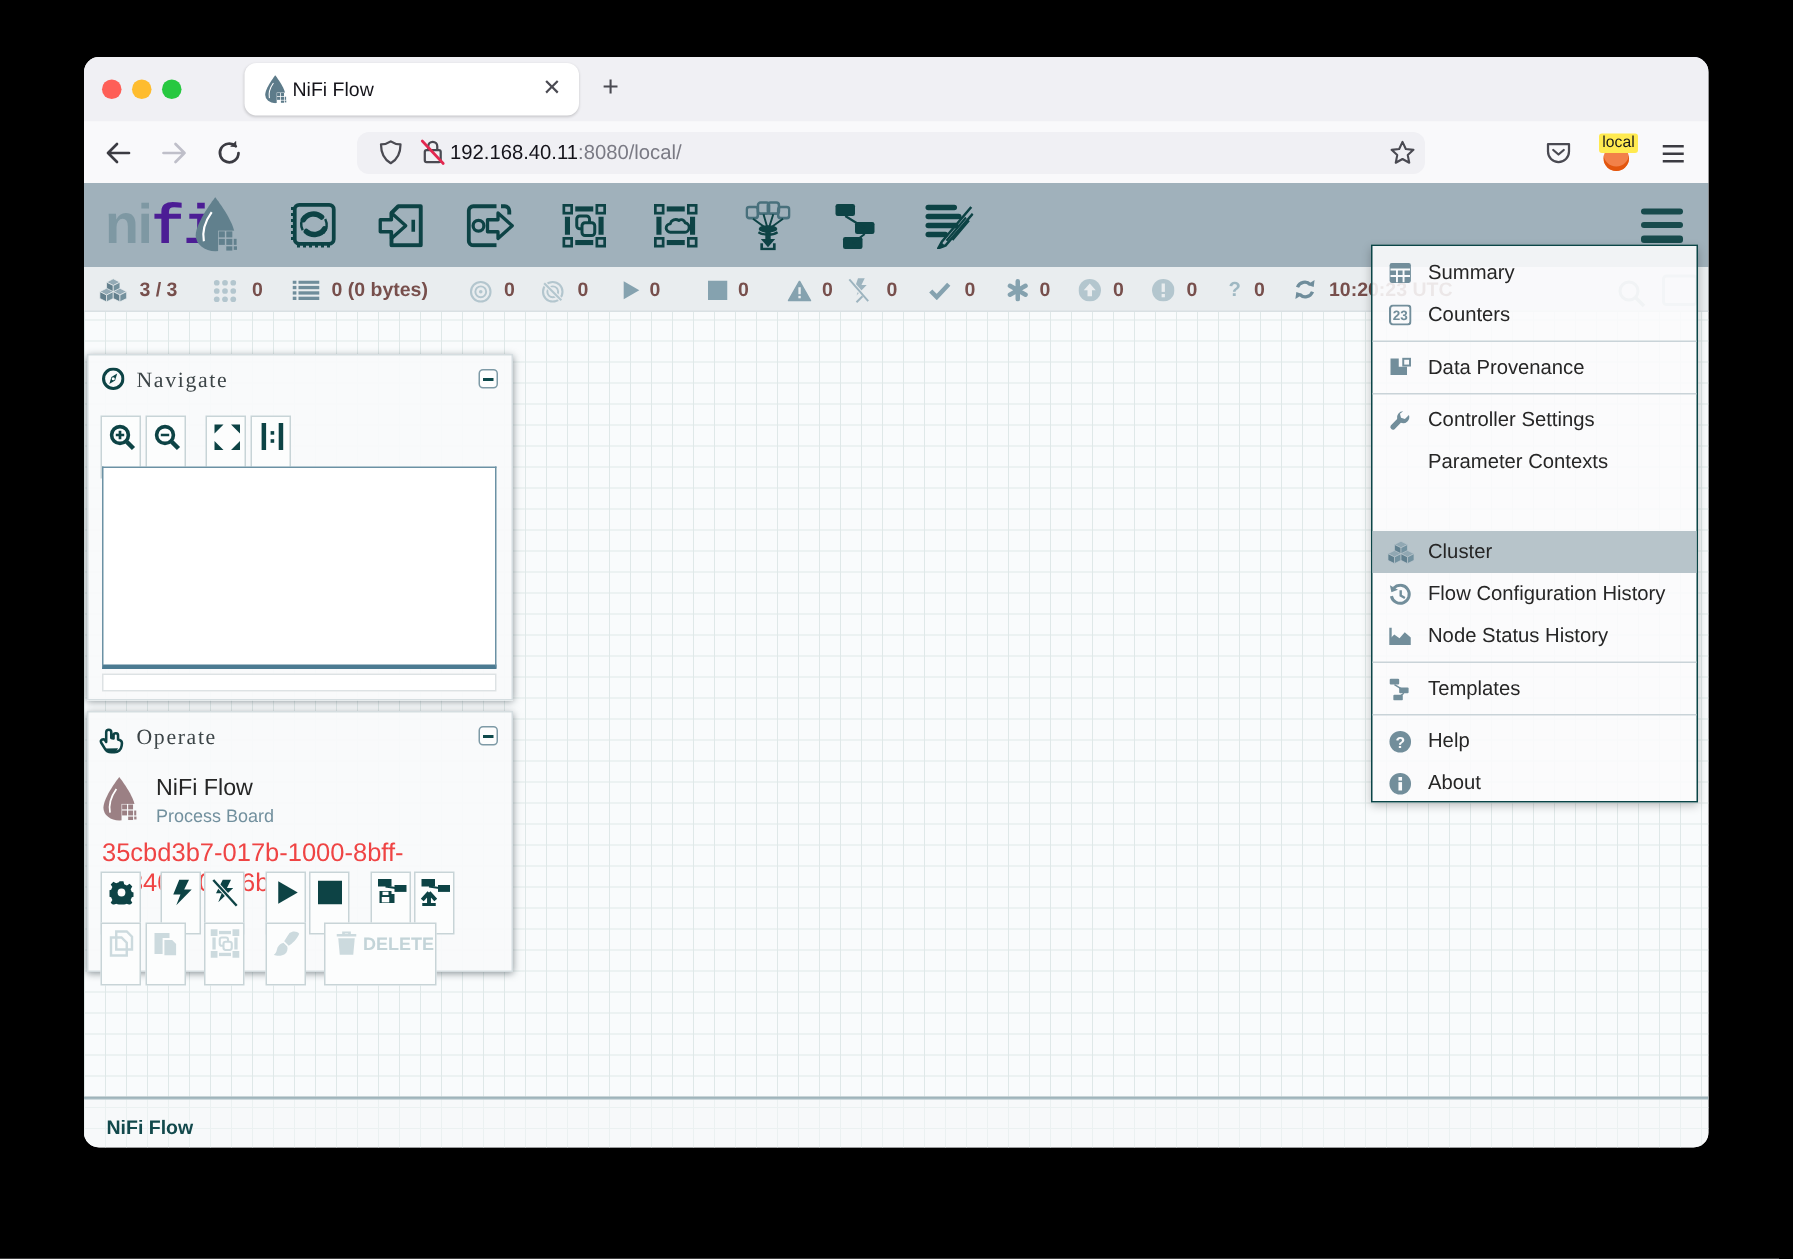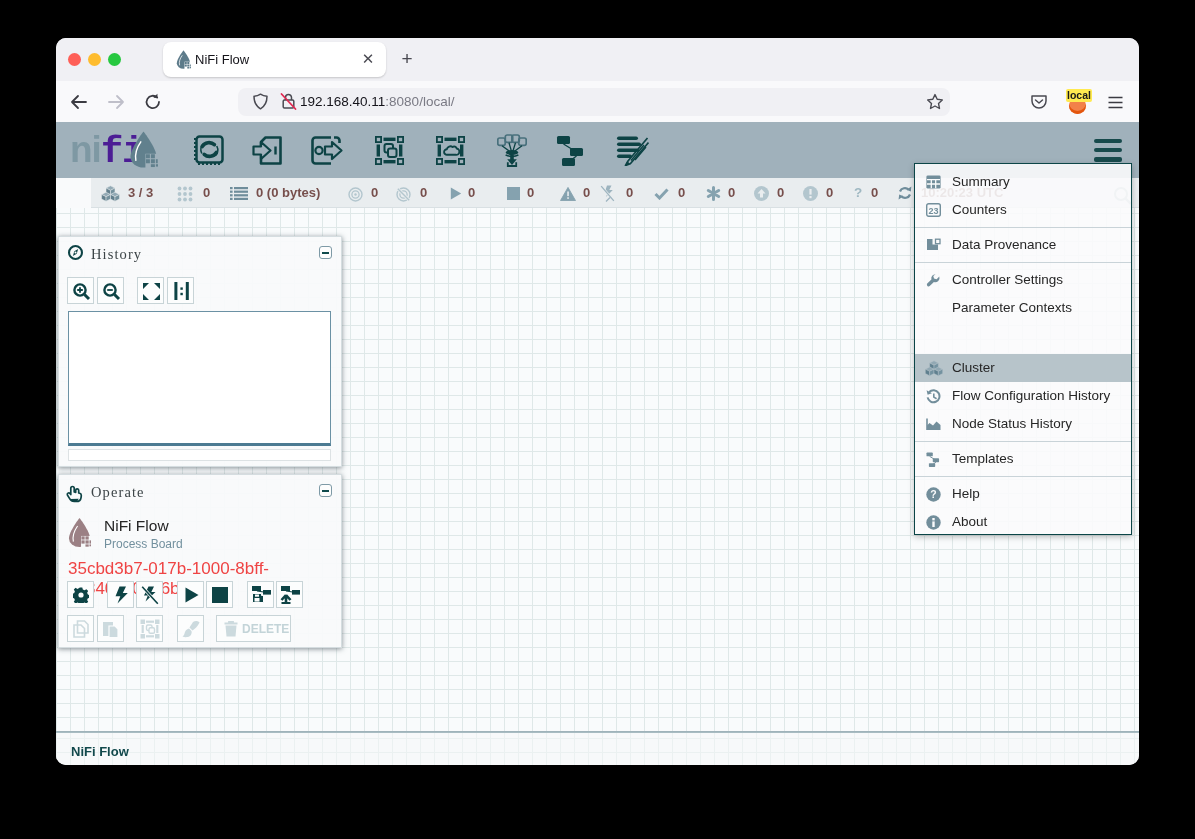--- a/index.html
+++ b/index.html
@@ -22,21 +22,21 @@
 
   .navbar { position:absolute; left:0; top:43px; width:100%; height:41px; background:#f9f9fb; }
   .urlbar { position:absolute; left:182px; top:7px; width:712px; height:28px;
     background:#f0f0f4; border-radius:8px; }
   .urltext { position:absolute; left:62px; top:6px; font-size:13.5px; color:#14131a; }
   .urltext .dim { color:#7a7a84; }
 
   
   .nifi-toolbar { position:absolute; left:0; top:84px; width:100%; height:56px; background:#a0b1bb; }
   .statusbar { position:absolute; left:0; top:140px; width:100%; height:30px; background:#e9edef; border-bottom:1px solid #d9e0e3;
-    font-size:13px; font-weight:bold; color:#774f4c;margin-left:35px; }
+    font-size:13px; font-weight:bold; color:#774f4c; }
   .st-it { position:absolute; top:0; height:30px; line-height:30px; }
   .canvas { position:absolute; left:0; top:170px; width:100%; height:524px;
     background-color:#f9fbfc;
     background-image:linear-gradient(to right,#dfe8e8 1px,transparent 1px),
                      linear-gradient(to bottom,#dfe8e8 1px,transparent 1px);
     background-size:14px 14px; background-position:0px 5px; border-bottom:1px solid #9fb3ba; }
   .breadcrumb { position:absolute; left:0; top:694px; width:100%; height:33px;
     background-color:#f7f9fa;
     background-image:linear-gradient(to right,#ebf1f1 1px,transparent 1px),
                      linear-gradient(to bottom,#ebf1f1 1px,transparent 1px);
@@ -44,21 +44,21 @@
   .breadcrumb span { position:absolute; left:15px; top:11px; font-size:13px; font-weight:bold; color:#12494c; }
 
   
   .panel { position:absolute; background:rgba(249,250,251,0.93); border:1px solid #d5dde0;
     box-shadow:0 1px 5px rgba(70,85,90,0.65); }
   .panel-title { position:absolute; left:32px; top:9px; font-family:"Liberation Serif", serif;
     font-size:14.5px; color:#3c4447; letter-spacing:1.1px; }
   .minbtn { position:absolute; right:9px; top:9px; width:13px; height:13px; border:1px solid #7e9aa6;
     border-radius:3px; background:#fdfdfd; }
   .minbtn:before { content:""; position:absolute; left:2px; right:2px; top:5px; height:2px; background:#0f4a4c; }
-  .navbtn { position:absolute; width:27px; height:27px; background:#fcfdfd; border:1px solid #c8d4d7; }
+  .navbtn { position:absolute; width:27px; height:42px; background:#fcfdfd; border:1px solid #c8d4d7; }
 
   
   .menu { position:absolute; left:858px; top:125px; width:218px; height:372px;
     background:rgba(250,251,252,0.89); border:1px solid #0b4547; box-shadow:0 2px 6px rgba(0,0,0,0.25);
     padding-top:4px; }
   .mi { position:relative; height:28px; line-height:28px; font-size:13.5px; color:#262626; padding-left:37px; }
   .mi svg { position:absolute; left:11px; top:7px; }
   .mdiv { height:0; border-top:1px solid #c9d3d8; margin:3px 0; }
   .mi.hl { background:#b7c4ca;margin-top:32px; }
 </style>
@@ -114,21 +114,21 @@
       <div class="urltext">192.168.40.11<span class="dim">:8080/local/</span></div>
       <svg class="abs" style="left:688px; top:5px;" width="18" height="18" viewBox="0 0 18 18">
         <path d="M9 1.6 L11.2 6.3 16.3 6.9 12.5 10.4 13.5 15.5 9 13 4.5 15.5 5.5 10.4 1.7 6.9 6.8 6.3 Z" stroke="#4a4a52" stroke-width="1.4" fill="none" stroke-linejoin="round"></path>
       </svg>
     </div>
     <svg class="abs" style="left:973px; top:11px;" width="20" height="20" viewBox="0 0 20 20">
       <path d="M3 4 h14 v5 a7 7 0 0 1 -14 0 Z" stroke="#4a4a52" stroke-width="1.5" fill="none" stroke-linejoin="round"></path>
       <path d="M6.5 8 L10 11 L13.5 8" stroke="#4a4a52" stroke-width="1.5" fill="none" stroke-linecap="round" stroke-linejoin="round"></path>
     </svg>
     <circle-avatar class="abs" style="left:1013px; top:16px; width:17px; height:17px; border-radius:50%; background:#f28149; box-shadow:inset 0 -3px 0 #e3560e; display:block;"></circle-avatar>
-    <div class="abs" style="left:1010px; top:8px; width:26px; height:13px; background:#ffea50; border-radius:2px; font-size:10.5px; font-weight:bold; color:#1a1a1a; text-align:center; line-height:13px;">local</div>
+    <div class="abs" style="left:1010px; top:8px; width:26px; height:13px; background:#ffea50; border-radius:2px; font-size:10.5px; font-weight:normal; color:#1a1a1a; text-align:center; line-height:13px;">local</div>
     <svg class="abs" style="left:1052px; top:15px;" width="15" height="13" viewBox="0 0 15 13">
       <path d="M0.5 1.5 h14 M0.5 6.5 h14 M0.5 11.5 h14" stroke="#3b3b42" stroke-width="1.7"></path>
     </svg>
   </div>
 
   <div class="nifi-toolbar">
     <div class="abs" style="left:14px; top:7px; font-size:37px; font-weight:bold; letter-spacing:-1px; line-height:42px;">
       <span style="color:#7e98a3;">ni</span><span style="color:#4c1d95;font-family:Liberation Mono, monospace;">fi</span>
     </div>
     <div class="abs" style="left:73px; top:9px;"><svg width="29" height="37" viewBox="0 0 60 78">
@@ -375,21 +375,21 @@
     <div class="abs" style="left:1052px; top:5px; width:24px; height:21px; border:2px solid #b9c8cd; border-radius:3px;"></div>
   </div>
 
   <div class="canvas">
     <div class="panel" id="navigate" style="left:2px; top:28px; width:284px; height:231px;">
       <svg class="abs" style="left:9px; top:8px;" width="15" height="15" viewBox="0 0 16 16">
         <circle cx="8" cy="8" r="6.9" stroke="#0d4345" stroke-width="2.2" fill="none"></circle>
         <path d="M10.8 4.2 L9.3 9.3 L5.2 11.8 L6.7 6.7 Z" fill="#0d4345"></path>
         <circle cx="8" cy="8" r="1.1" fill="#fff"></circle>
       </svg>
-      <div class="panel-title">History</div>
+      <div class="panel-title">Navigate</div>
       <div class="minbtn"></div>
       <div class="navbtn" style="left:8px; top:40px;">
         <svg style="position:absolute;left:4px;top:4px;" width="19" height="19" viewBox="0 0 19 19">
           <circle cx="8" cy="8" r="5.6" stroke="#0d4345" stroke-width="2.4" fill="none"></circle>
           <path d="M12.5 12.5 L17 17" stroke="#0d4345" stroke-width="3"></path>
           <path d="M5.2 8 h5.6 M8 5.2 v5.6" stroke="#0d4345" stroke-width="1.8"></path>
         </svg>
       </div>
       <div class="navbtn" style="left:38px; top:40px;">
         <svg style="position:absolute;left:4px;top:4px;" width="19" height="19" viewBox="0 0 19 19">

